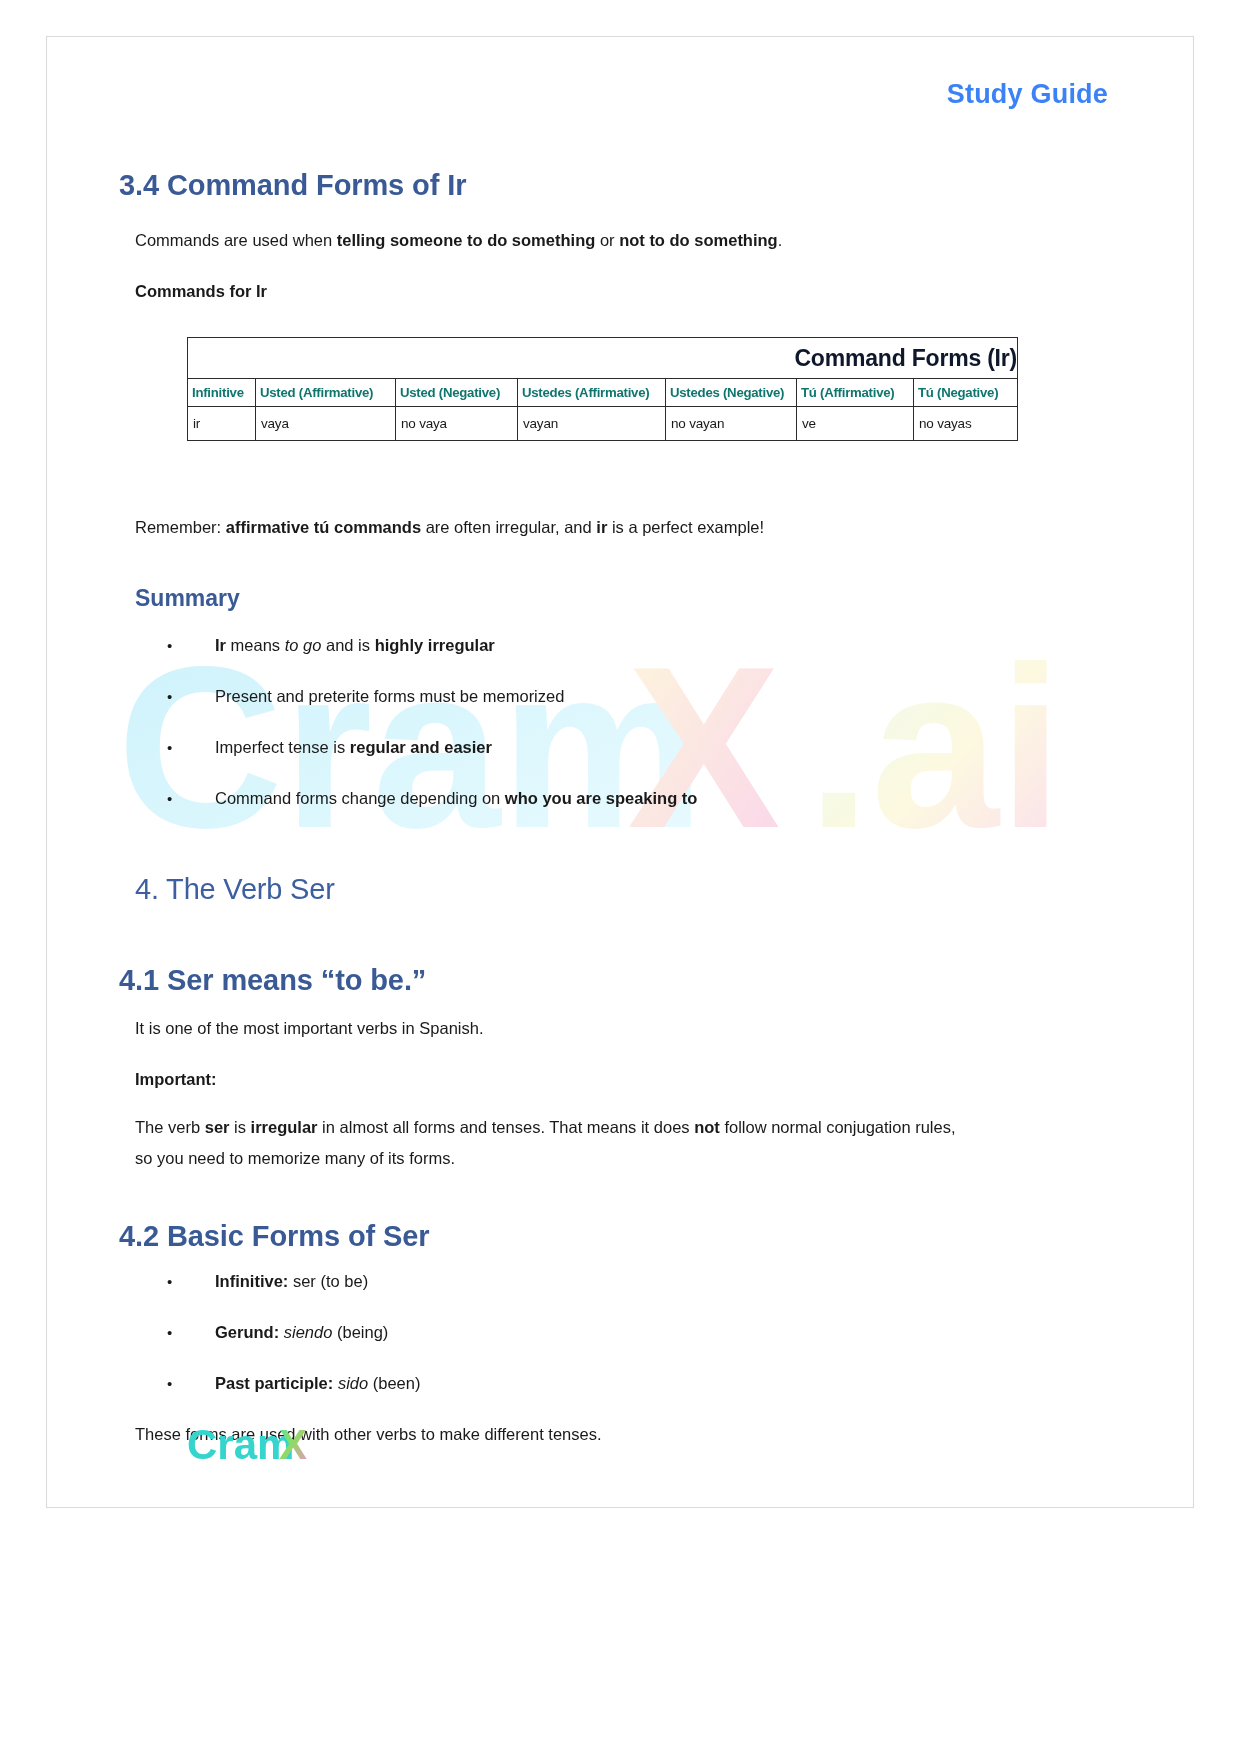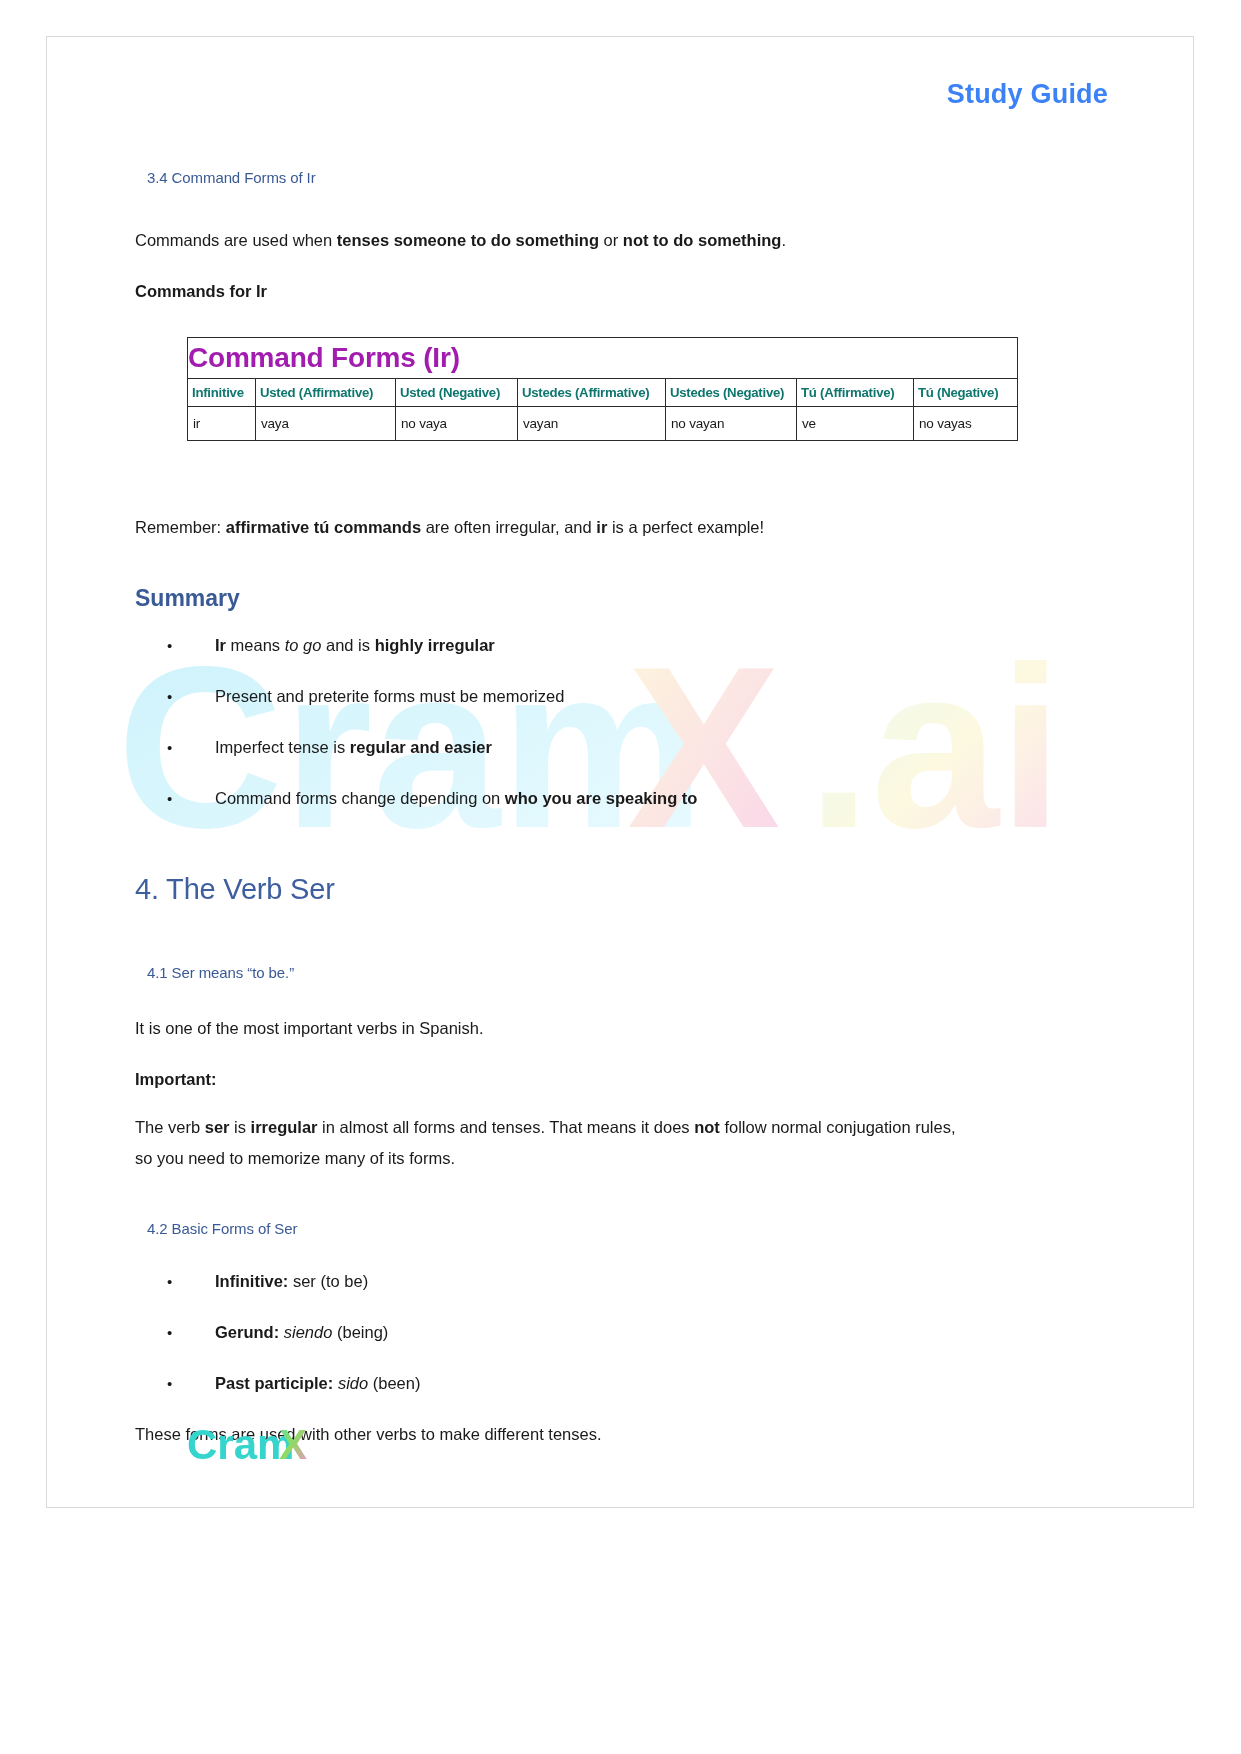--- a/index.html
+++ b/index.html
@@ -52,24 +52,24 @@
     right: 85px;
     font-size: 27px;
     font-weight: bold;
     color: #3b82f6;
     letter-spacing: 0.2px;
   }
 
   
   .h-sub {
     position: absolute;
-    left: 100px;
+    left: 72px;
     color: #3a5a96;
-    font-weight: normal;
-    font-size: 15px;
+    font-weight: bold;
+    font-size: 29px;
     letter-spacing: -0.1px;
     white-space: nowrap;
   }
   .h-major {
     position: absolute;
     left: 88px;
     color: #3d5fa0;
     font-weight: normal;
     font-size: 29px;
     letter-spacing: -0.2px;
@@ -127,24 +127,24 @@
     width: 830px;
     table-layout: fixed;
     font-family: "Liberation Sans", sans-serif;
   }
   table.cmd td, table.cmd th {
     border: 1px solid #2b2b2b;
     padding: 0;
     vertical-align: middle;
   }
   table.cmd .title-cell {
-    text-align: left;
-    font-size: 28px;
-    font-weight: bold;
-    color: #a21caf;
+    text-align: right;
+    font-size: 23px;
+    font-weight: bold;
+    color: #0f172a;
     height: 40px;
     letter-spacing: -0.2px;
   }
   table.cmd .hdr-cell {
     font-size: 13.2px;
     font-weight: bold;
     color: #0f766e;
     height: 27px;
     padding: 0 4px;
     text-align: left;
@@ -200,21 +200,21 @@
       </g>
     </svg>
   </div>
 
   <div class="content">
 
     <div class="doc-header">Study Guide</div>
 
     <div class="h-sub" style="top:132px;">3.4 Command Forms of Ir</div>
 
-    <div class="para" style="top:188px;"><span>Commands are used when </span><b>tenses someone to do something</b><span> or </span><b>not to do something</b><span>.</span></div>
+    <div class="para" style="top:188px;"><span>Commands are used when </span><b>telling someone to do something</b><span> or </span><b>not to do something</b><span>.</span></div>
 
     <div class="para" style="top:239px;"><b>Commands for Ir</b></div>
 
     <div class="cmd-table-wrap">
       <table class="cmd">
         <colgroup>
           <col style="width:68px">
           <col style="width:140px">
           <col style="width:122px">
           <col style="width:148px">

